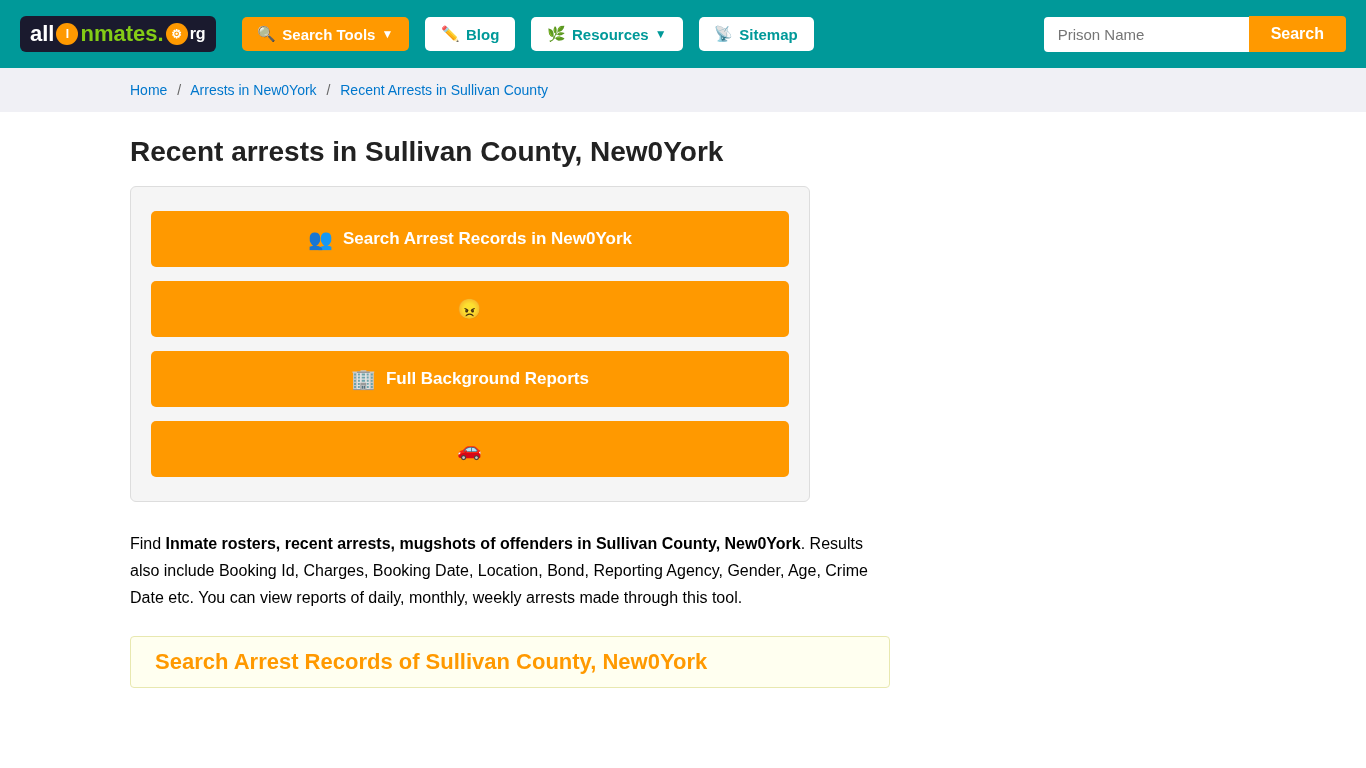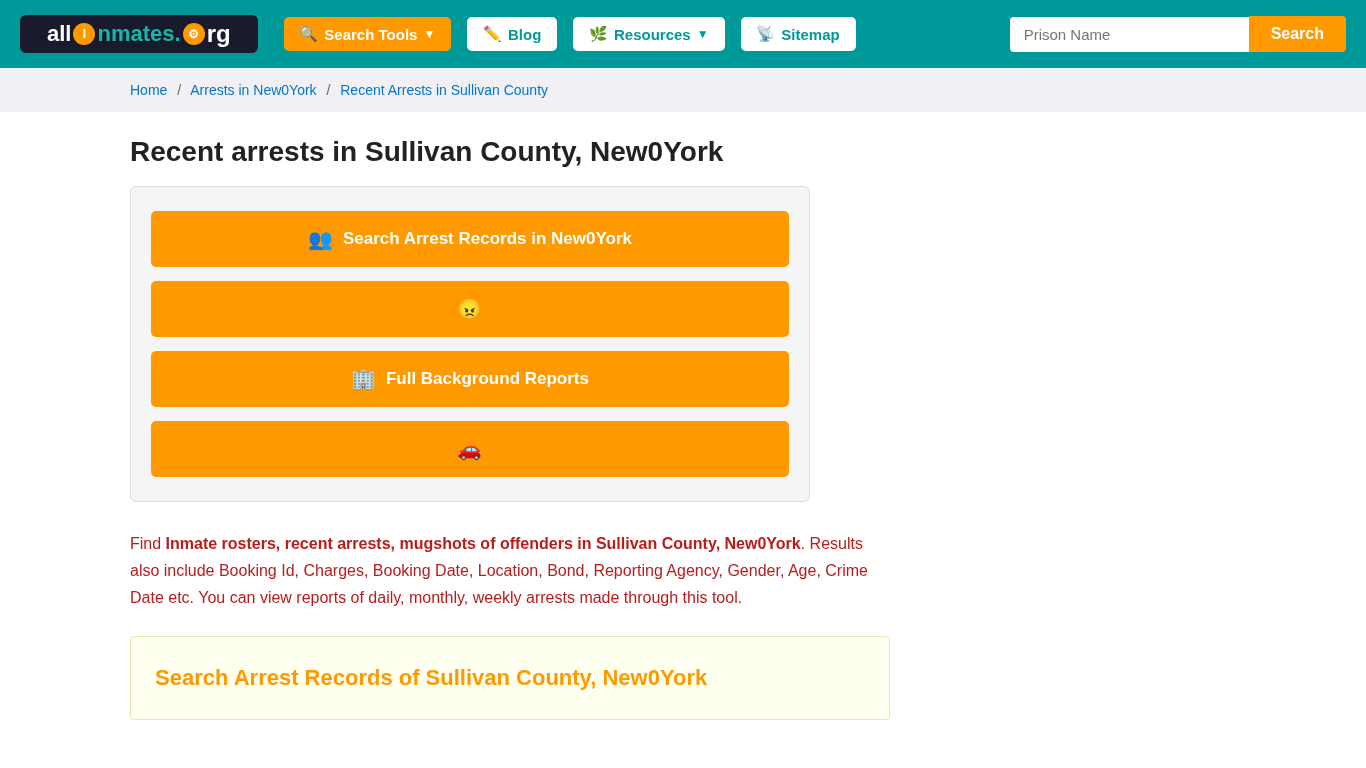--- a/index.html
+++ b/index.html
@@ -41,21 +41,21 @@
     .nav-btn .dropdown-arrow { font-size: 12px; }
 
     .nav-spacer { flex: 1; }
 
     .search-input {
       padding: 9px 14px;
       font-size: 15px;
       border: none;
       border-radius: 4px 0 0 4px;
       outline: none;
-      width: 239px;
+      width: 205px;
       color: #999;
     }
     .search-btn {
       background: #f90;
       color: #fff;
       border: none;
       border-radius: 0 4px 4px 0;
       padding: 9px 22px;
       font-size: 16px;
       font-weight: bold;
@@ -111,51 +111,51 @@
       gap: 10px;
       width: 100%;
       text-align: center;
     }
     .action-btn .btn-icon { font-size: 20px; }
 
     
     .description {
       font-size: 16px;
       line-height: 1.7;
-      color: #b91c1c;
+      color: #000000;
       max-width: 760px;
       margin-bottom: 24px;
     }
     .description strong { font-weight: bold; }
 
     
     .arrest-search-section {
       background: #fffff0;
       border: 1px solid #e8e8b0;
       border-radius: 4px;
-      padding: 28px 24px;
+      padding: 12px 24px;
       max-width: 760px;
     }
     .arrest-search-title {
       color: #f90;
       font-size: 22px;
       font-weight: bold;
     }
   </style>
 </head>
 <body>
 
 <header class="header">
   <div class="logo-area">
-    <div style="background:#1a1a2e; border-radius:6px; padding:5px 27px; display:flex; align-items:center; gap:2px;">
+    <div style="background:#1a1a2e; border-radius:6px; padding:5px 10px; display:flex; align-items:center; gap:2px;">
       <span style="color:#fff; font-weight:900; font-size:22px; font-family:Arial Black,Arial,sans-serif;">all</span>
       <span style="display:inline-block; background:#f90; border-radius:50%; width:22px; height:22px; text-align:center; line-height:22px; font-size:12px; color:#fff; font-weight:bold;">I</span>
-      <span style="color:#14b8a6; font-weight:900; font-size:22px; font-family:Arial Black,Arial,sans-serif;">nmates.</span>
+      <span style="color:#84cc16; font-weight:900; font-size:22px; font-family:Arial Black,Arial,sans-serif;">nmates.</span>
       <span style="display:inline-block; background:#f90; border-radius:50%; width:22px; height:22px; text-align:center; line-height:22px; font-size:12px; color:#fff; font-weight:bold;">⚙</span>
-      <span style="color:#fff; font-weight:900; font-size:24px; font-family:Arial Black,Arial,sans-serif;">rg</span>
+      <span style="color:#fff; font-weight:900; font-size:16px; font-family:Arial Black,Arial,sans-serif;">rg</span>
     </div>
   </div>
 
   <button class="nav-btn orange">
     <span>🔍</span>
     <span>Search Tools</span>
     <span class="dropdown-arrow">▼</span>
   </button>
 
   <button class="nav-btn">

